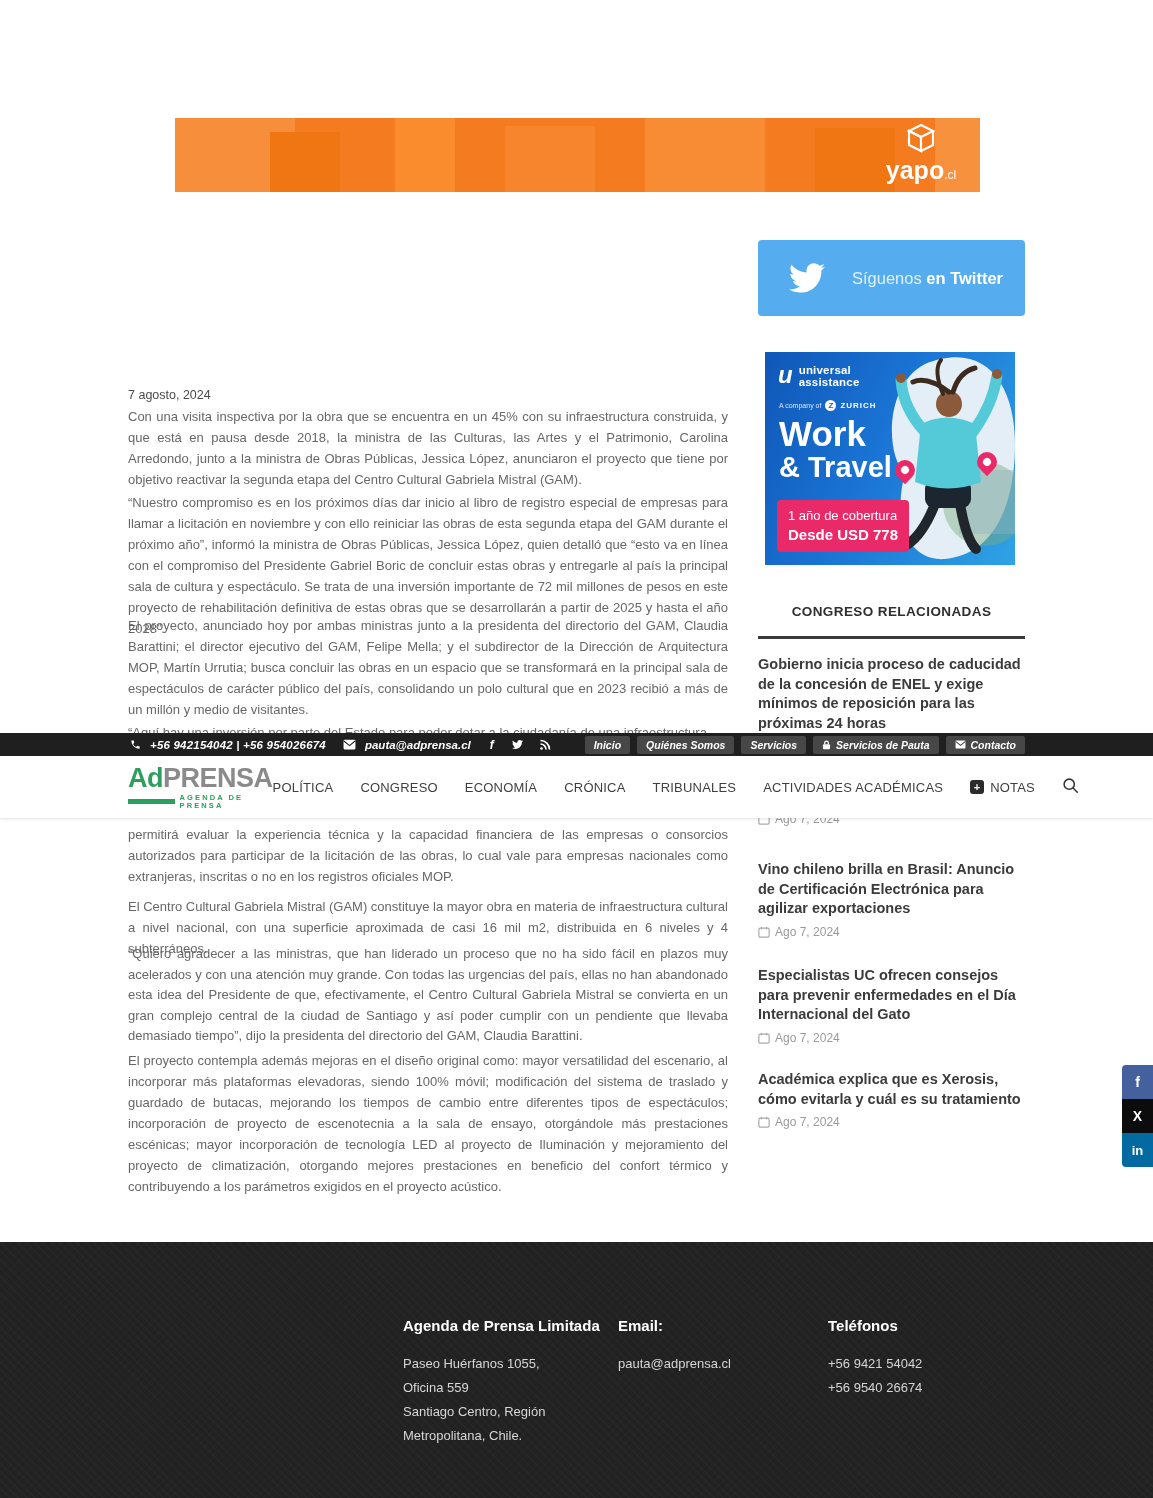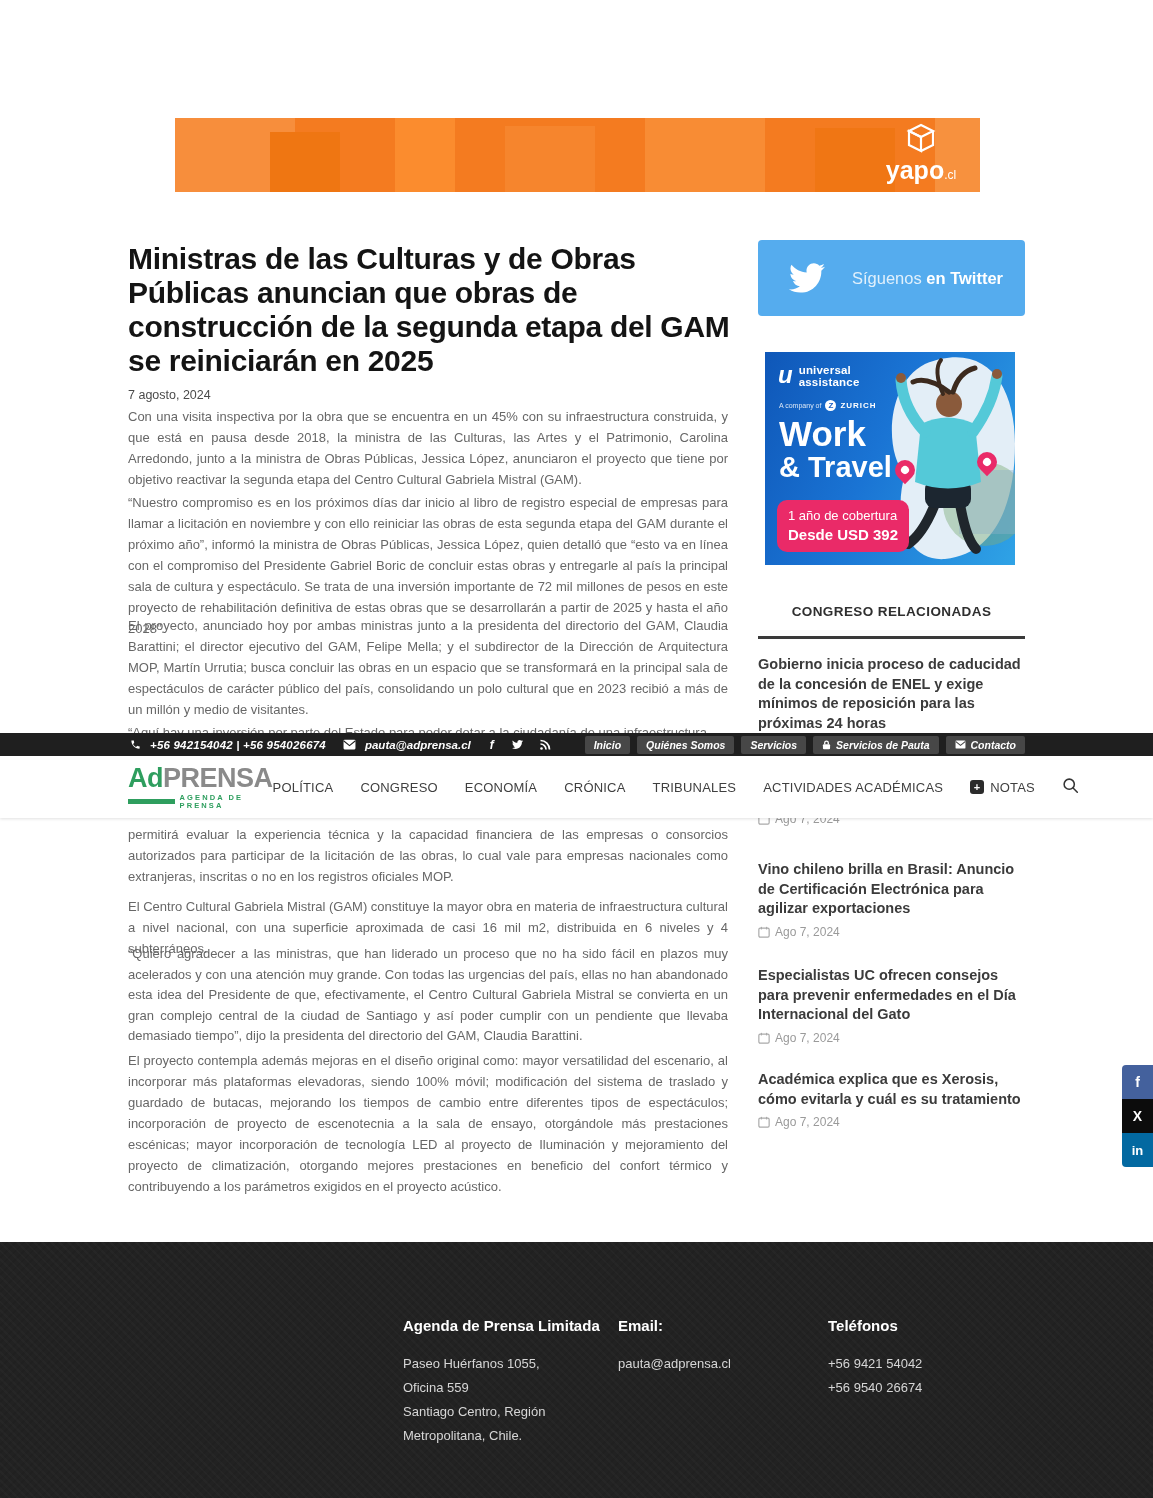--- a/index.html
+++ b/index.html
@@ -38,21 +38,21 @@
   .wt-logo{position:absolute;left:13px;top:12px;display:flex;align-items:flex-start;gap:6px;}
   .wt-u{font-size:24px;font-weight:700;line-height:.9;font-style:italic;}
   .wt-brand{font-size:11.5px;font-weight:700;line-height:1.05;letter-spacing:.2px;}
   .wt-zline{position:absolute;left:14px;top:48px;display:flex;align-items:center;gap:4px;
             font-size:7px;color:rgba(255,255,255,.85);}
   .wt-zmark{width:11px;height:11px;border-radius:50%;background:#fff;color:#1a5fc4;font-weight:700;
             font-size:8px;display:flex;align-items:center;justify-content:center;}
   .wt-zurich{font-size:8px;font-weight:700;letter-spacing:1px;color:#fff;}
   .wt-title{position:absolute;left:14px;top:64px;font-weight:700;line-height:1.04;}
   .wt-t1{font-size:35px;} .wt-t2{font-size:29px;}
-  .wt-price{position:absolute;left:12px;top:148px;background:#ea2a68;border-radius:10px;
+  .wt-price{position:absolute;left:12px;top:148px;background:#ea2a68;border-radius:4px;
             padding:7px 11px;line-height:1.35;}
   .wt-cov{font-size:13px;} .wt-usd{font-size:15px;font-weight:700;}
   .wt-person{position:absolute;right:0;top:0;}
   .pin{position:absolute;width:20px;height:20px;background:#ea2a68;border-radius:50% 50% 50% 0;
        transform:rotate(-45deg);}
   .pin::after{content:"";position:absolute;left:6px;top:6px;width:8px;height:8px;background:#fff;
               border-radius:50%;}
   .pin1{left:130px;top:108px;} .pin2{left:212px;top:100px;}
 
   .rel-head{position:absolute;left:758px;top:604px;width:267px;text-align:center;font-size:13.5px;
@@ -124,21 +124,20 @@
     <div class="yapo">
       <svg width="32" height="32" viewBox="0 0 32 32">
         <path d="M16 3 L28 9 L16 15 L4 9 Z" fill="none" stroke="#fff" stroke-width="2.2"></path>
         <path d="M4 9 L4 23 L16 29 L16 15 Z" fill="none" stroke="#fff" stroke-width="2.2"></path>
         <path d="M28 9 L28 23 L16 29" fill="none" stroke="#fff" stroke-width="2.2"></path>
       </svg>
       <div class="yapo-name"><span>yapo</span><span class="yapo-tld">.cl</span></div>
     </div>
   </a>
 
-  <h1 class="article-title">Ministras de las Culturas y de Obras Públicas anuncian que obras de construcción de la segunda etapa del GAM se reiniciarán en 2025</h1>
   <div class="article-date">7 agosto, 2024</div>
   <p class="para p-a0">Con una visita inspectiva por la obra que se encuentra en un 45% con su infraestructura construida, y que está en pausa desde 2018, la ministra de las Culturas, las Artes y el Patrimonio, Carolina Arredondo, junto a la ministra de Obras Públicas, Jessica López, anunciaron el proyecto que tiene por objetivo reactivar la segunda etapa del Centro Cultural Gabriela Mistral (GAM).</p>
   <p class="para p-a1">“Nuestro compromiso es en los próximos días dar inicio al libro de registro especial de empresas para llamar a licitación en noviembre y con ello reiniciar las obras de esta segunda etapa del GAM durante el próximo año”, informó la ministra de Obras Públicas, Jessica López, quien detalló que “esto va en línea con el compromiso del Presidente Gabriel Boric de concluir estas obras y entregarle al país la principal sala de cultura y espectáculo. Se trata de una inversión importante de 72 mil millones de pesos en este proyecto de rehabilitación definitiva de estas obras que se desarrollarán a partir de 2025 y hasta el año 2028”.</p>
   <p class="para p-a2">El proyecto, anunciado hoy por ambas ministras junto a la presidenta del directorio del GAM, Claudia Barattini; el director ejecutivo del GAM, Felipe Mella; y el subdirector de la Dirección de Arquitectura MOP, Martín Urrutia; busca concluir las obras en un espacio que se transformará en la principal sala de espectáculos de carácter público del país, consolidando un polo cultural que en 2023 recibió a más de un millón y medio de visitantes.</p>
   <p class="para p-a3">“Aquí hay una inversión por parte del Estado para poder dotar a la ciudadanía de una infraestructura</p>
   <p class="para p-b0">permitirá evaluar la experiencia técnica y la capacidad financiera de las empresas o consorcios autorizados para participar de la licitación de las obras, lo cual vale para empresas nacionales como extranjeras, inscritas o no en los registros oficiales MOP.</p>
   <p class="para p-b1">El Centro Cultural Gabriela Mistral (GAM) constituye la mayor obra en materia de infraestructura cultural a nivel nacional, con una superficie aproximada de casi 16 mil m2, distribuida en 6 niveles y 4 subterráneos.</p>
   <p class="para p-b2">“Quiero agradecer a las ministras, que han liderado un proceso que no ha sido fácil en plazos muy acelerados y con una atención muy grande. Con todas las urgencias del país, ellas no han abandonado esta idea del Presidente de que, efectivamente, el Centro Cultural Gabriela Mistral se convierta en un gran complejo central de la ciudad de Santiago y así poder cumplir con un pendiente que llevaba demasiado tiempo”, dijo la presidenta del directorio del GAM, Claudia Barattini.</p>
   <p class="para p-b3">El proyecto contempla además mejoras en el diseño original como: mayor versatilidad del escenario, al incorporar más plataformas elevadoras, siendo 100% móvil; modificación del sistema de traslado y guardado de butacas, mejorando los tiempos de cambio entre diferentes tipos de espectáculos; incorporación de proyecto de escenotecnia a la sala de ensayo, otorgándole más prestaciones escénicas; mayor incorporación de tecnología LED al proyecto de Iluminación y mejoramiento del proyecto de climatización, otorgando mejores prestaciones en beneficio del confort térmico y contribuyendo a los parámetros exigidos en el proyecto acústico.</p>
 
@@ -177,21 +176,21 @@
       <span>A company of</span>
       <span class="wt-zmark">Z</span>
       <span class="wt-zurich">ZURICH</span>
     </div>
     <div class="wt-title">
       <div class="wt-t1">Work</div>
       <div class="wt-t2">&amp; Travel</div>
     </div>
     <div class="wt-price">
       <div class="wt-cov">1 año de cobertura</div>
-      <div class="wt-usd">Desde USD 392</div>
+      <div class="wt-usd">Desde USD 778</div>
     </div>
   </a>
 
   <div class="rel-head">CONGRESO RELACIONADAS</div>
   <div class="rel-rule"></div>
 
   <div class="rel-item ri0">
     <a class="rel-title">Gobierno inicia proceso de caducidad de la concesión de ENEL y exige mínimos de reposición para las próximas 24 horas</a>
     <div class="rel-date">
       <svg width="12" height="12" viewBox="0 0 14 14">

